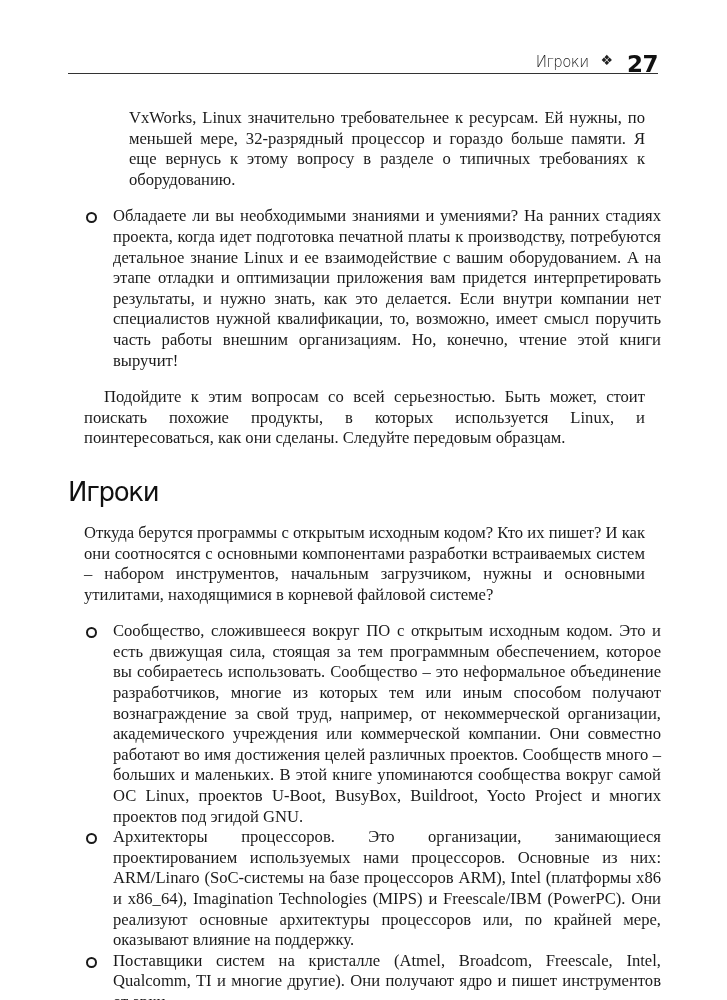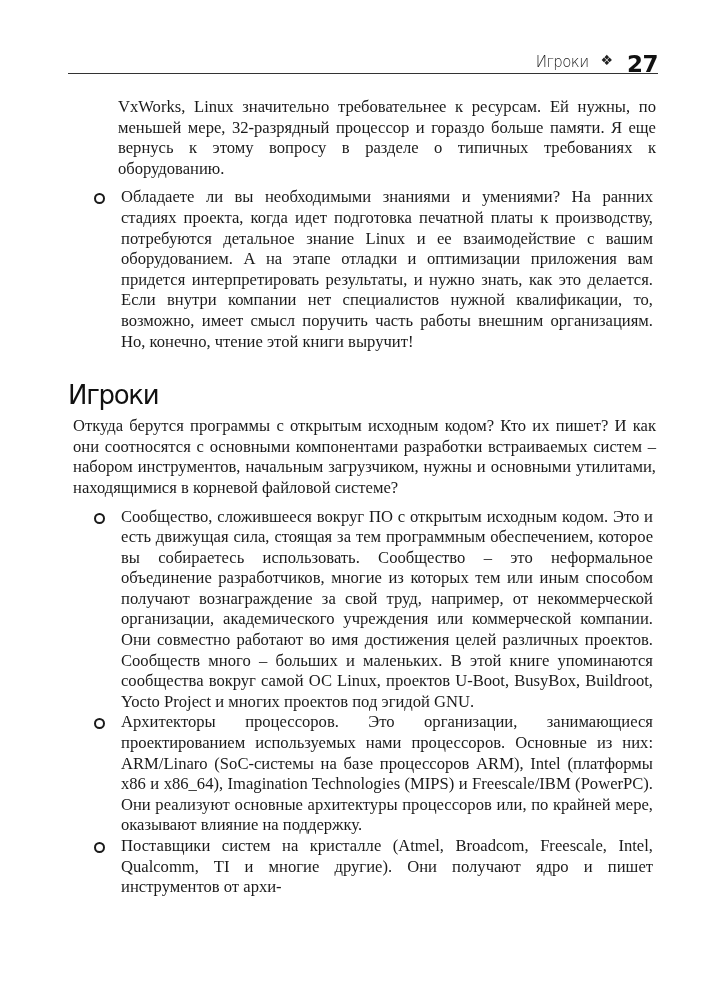--- a/index.html
+++ b/index.html
@@ -2,42 +2,43 @@
 <html><head>
 <meta charset="utf-8">
 <style>
   html, body { margin: 0; padding: 0; background: #ffffff; }
   body { width: 727px; height: 1000px; position: relative; overflow: hidden; color: #1a1a1a; }
   .header { position: absolute; left: 68px; top: 51px; width: 590px; height: 22px; border-bottom: 1.5px solid #333; display: flex; justify-content: flex-end; align-items: flex-start; font-family: "DejaVu Sans", sans-serif; }
   .header .section { font-size: 15px; color: #222; letter-spacing: -0.6px; font-weight: 300; margin-top: 2px; }
   .header .orn { font-size: 14px; margin: 1px 14px 0 12px; color: #222; }
   .header .pagenum { font-size: 23px; font-weight: bold; color: #111; letter-spacing: -0.5px; }
   .content { position: absolute; left: 68px; top: 92px; width: 593px; font-family: "Liberation Serif", serif; font-size: 16.6px; line-height: 20.6px; }
-  p { margin: 5px; text-align: justify; }
+  p { margin: 16px; text-align: justify; }
   .cont { padding-left: 45px; }
   .indent { text-indent: 20px; }
-  ul { list-style: none; margin: 8px; padding: 0; }
+  ul { list-style: none; margin: 0; padding: 0; }
   li { position: relative; padding-left: 45px; text-align: justify; }
   .bullet { position: absolute; left: 18px; top: 6px; width: 7px; height: 7px; border: 2.3px solid #1a1a1a; border-radius: 50%; }
   h2 { margin: 28px 0 6px 0; font-family: "DejaVu Sans", sans-serif; font-weight: normal; font-size: 26px; letter-spacing: -1.3px; line-height: 30px; color: #111; }
 </style>
 </head>
 <body>
 
 <div class="header">
   <span class="section">Игроки</span>
   <span class="orn">❖</span>
   <span class="pagenum">27</span>
 </div>
 
 <div class="content">
   <p class="cont">VxWorks, Linux значительно требовательнее к ресурсам. Ей нужны, по меньшей мере, 32-разрядный процессор и гораздо больше памяти. Я еще вернусь к этому вопросу в разделе о типичных требованиях к оборудованию.</p>
   <ul>
     <li><span class="bullet"></span><span>Обладаете ли вы необходимыми знаниями и умениями? На ранних стадиях проекта, когда идет подготовка печатной платы к производству, потребуются детальное знание Linux и ее взаимодействие с вашим оборудованием. А на этапе отладки и оптимизации приложения вам придется интерпретировать результаты, и нужно знать, как это делается. Если внутри компании нет специалистов нужной квалификации, то, возможно, имеет смысл поручить часть работы внешним организациям. Но, конечно, чтение этой книги выручит!</span></li>
   </ul>
+  <p class="indent">Подойдите к этим вопросам со всей серьезностью. Быть может, стоит поискать похожие продукты, в которых используется Linux, и поинтересоваться, как они сделаны. Следуйте передовым образцам.</p>
 
   <h2>Игроки</h2>
   <p>Откуда берутся программы с открытым исходным кодом? Кто их пишет? И как они соотносятся с основными компонентами разработки встраиваемых систем – набором инструментов, начальным загрузчиком, нужны и основными утилитами, находящимися в корневой файловой системе?</p>
   <ul>
     <li><span class="bullet"></span><span>Сообщество, сложившееся вокруг ПО с открытым исходным кодом. Это и есть движущая сила, стоящая за тем программным обеспечением, которое вы собираетесь использовать. Сообщество – это неформальное объединение разработчиков, многие из которых тем или иным способом получают вознаграждение за свой труд, например, от некоммерческой организации, академического учреждения или коммерческой компании. Они совместно работают во имя достижения целей различных проектов. Сообществ много – больших и маленьких. В этой книге упоминаются сообщества вокруг самой ОС Linux, проектов U-Boot, BusyBox, Buildroot, Yocto Project и многих проектов под эгидой GNU.</span></li>
     <li><span class="bullet"></span><span>Архитекторы процессоров. Это организации, занимающиеся проектированием используемых нами процессоров. Основные из них: ARM/Linaro (SoC-системы на базе процессоров ARM), Intel (платформы x86 и x86_64), Imagination Technologies (MIPS) и Freescale/IBM (PowerPC). Они реализуют основные архитектуры процессоров или, по крайней мере, оказывают влияние на поддержку.</span></li>
     <li><span class="bullet"></span><span>Поставщики систем на кристалле (Atmel, Broadcom, Freescale, Intel, Qualcomm, TI и многие другие). Они получают ядро и пишет инструментов от архи-</span></li>
   </ul>
 </div>
 

